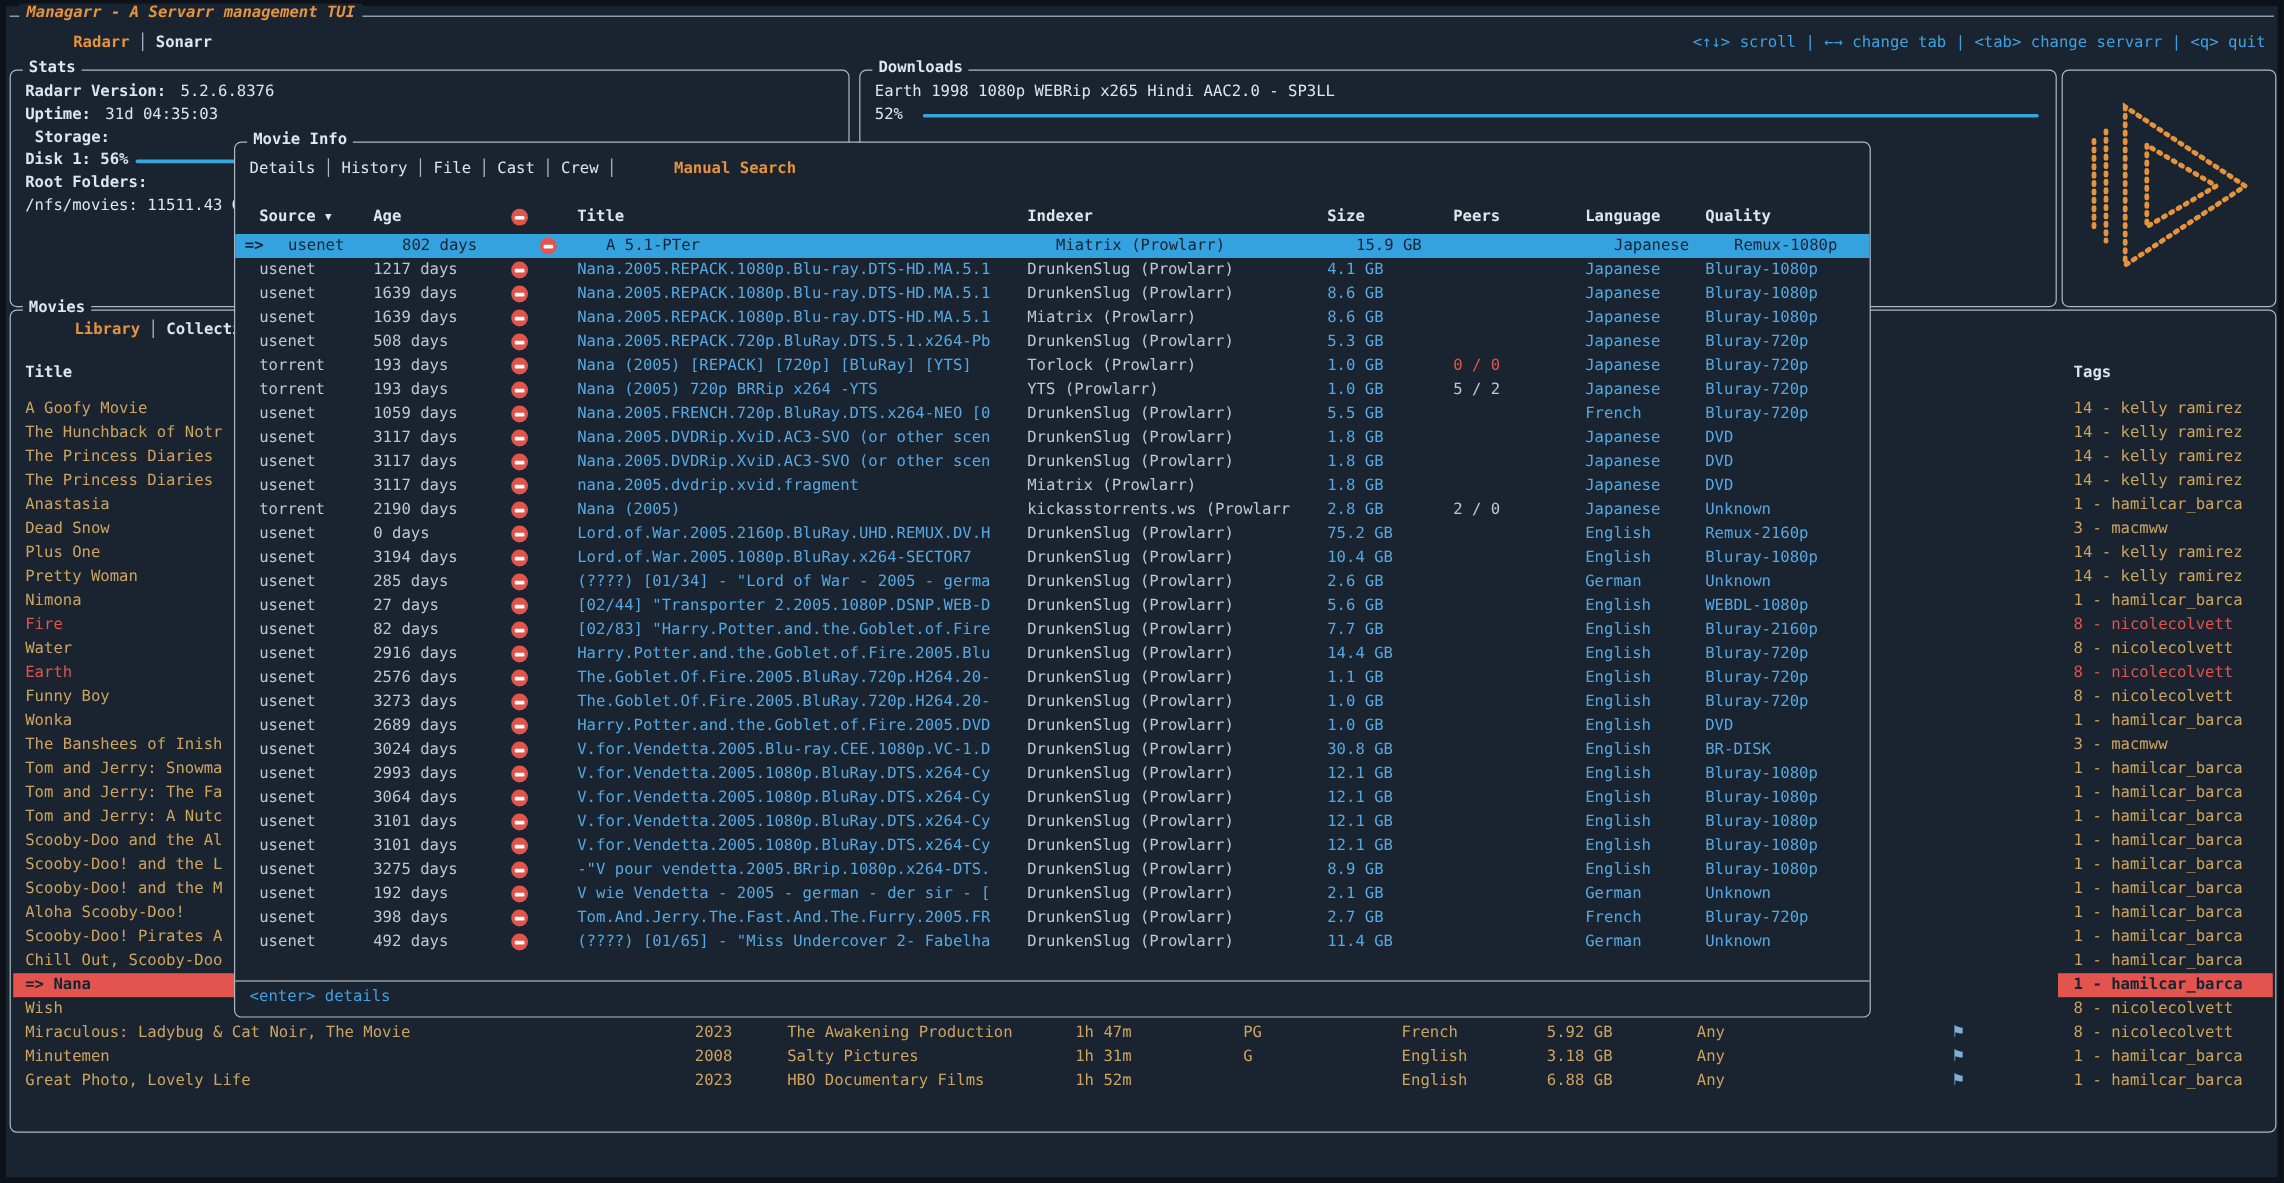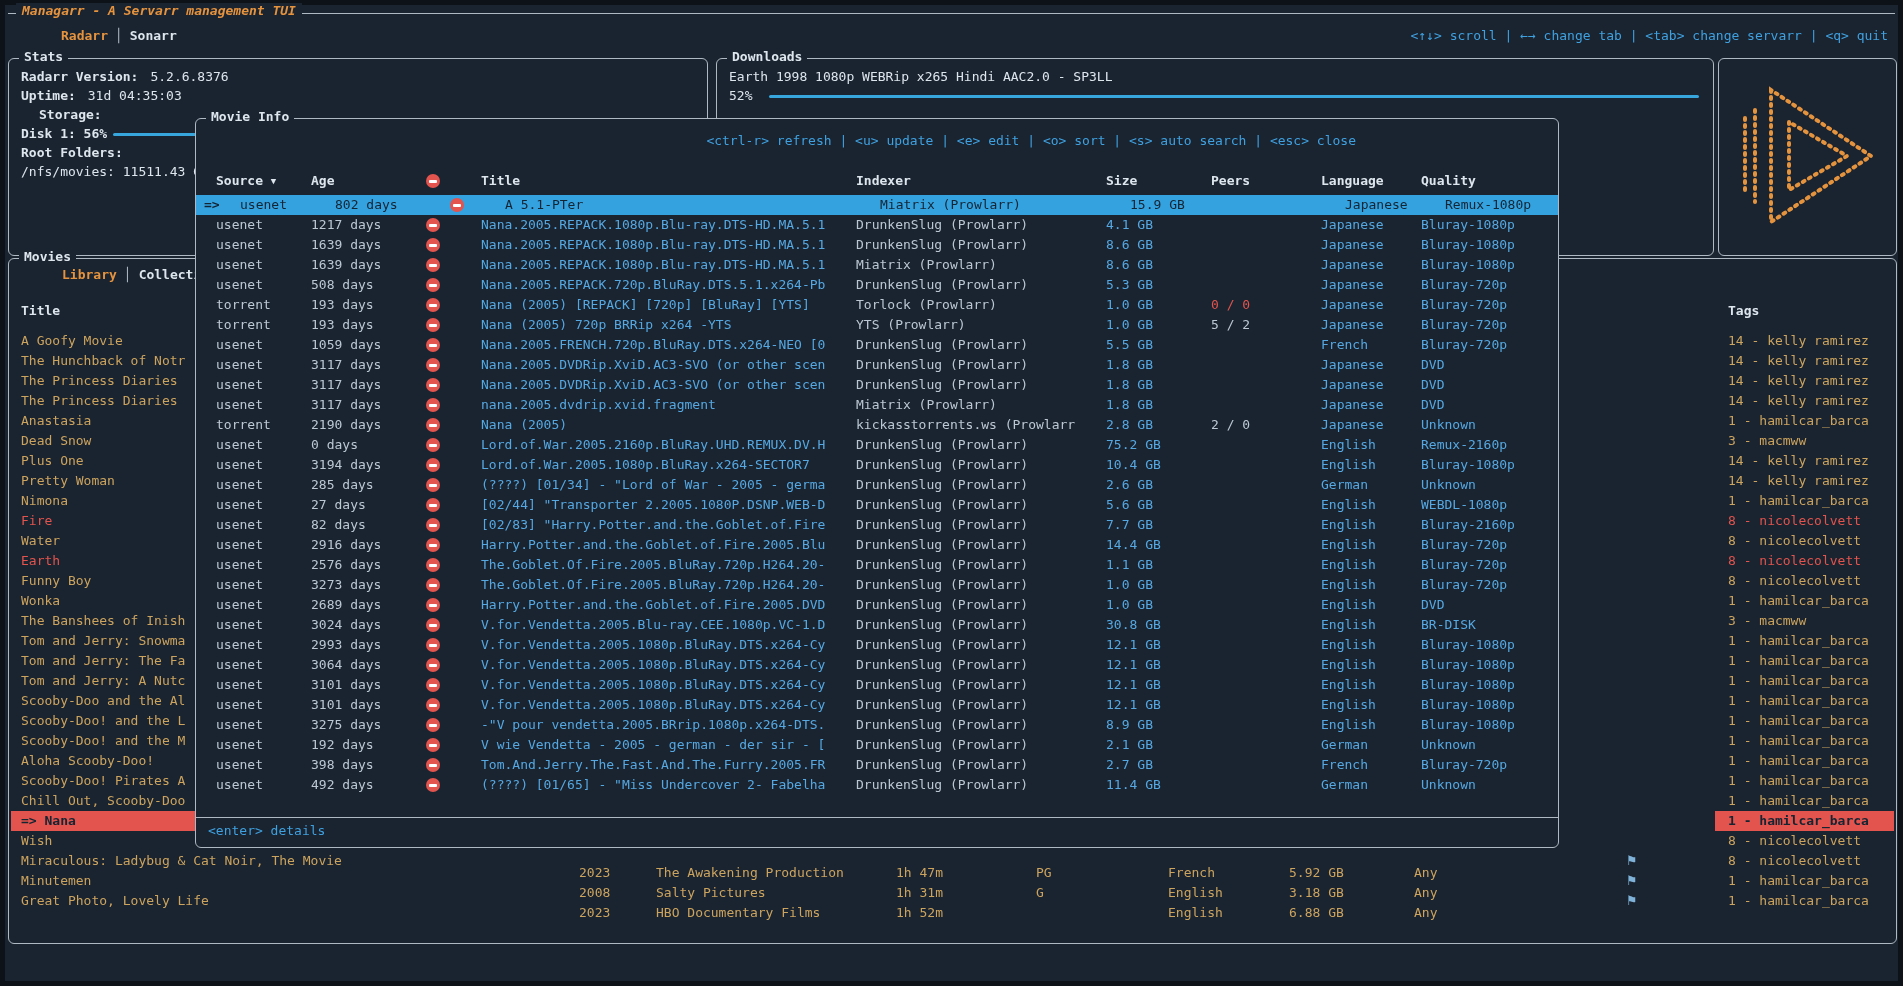--- a/index.html
+++ b/index.html
@@ -22,38 +22,38 @@
   
   .topline{position:absolute;top:13px;left:8px;right:8px;border-top:1px solid var(--c-border);}
   .app-title{position:absolute;top:3px;left:16px;background:var(--c-bg);padding:0 6px;font-style:italic;font-weight:bold;color:var(--c-orange);white-space:pre;}
   .servarr-tabs{position:absolute;top:28px;left:20px;white-space:pre;font-weight:bold;}
   .top-hints{position:absolute;top:28px;right:15px;}
 
   
   .stats-panel{left:8px;top:58px;width:698px;height:196px;}
   .downloads-panel{left:716px;top:58px;width:996px;height:196px;}
   .logo-panel{left:1718px;top:58px;width:177px;height:196px;display:flex;align-items:center;justify-content:center;}
-  .s1{top:8px;left:12px}.s2{top:27px;left:12px}.s3{top:46px;left:30px}.s4{top:65px;left:12px}.s5{top:84px;left:12px}.s6{top:103px;left:12px}
+  .s1{top:8px;left:12px}.s2{top:27px;left:12px}.s3{top:46px;left:20px}.s4{top:65px;left:12px}.s5{top:84px;left:12px}.s6{top:103px;left:12px}
   .disk-gauge{left:104px;top:74px;width:588px;}
   .d1{top:8px;left:12px}.d2{top:27px;left:12px}
   .dl-gauge{left:52px;top:36px;width:930px;}
   .stat-val{margin-left:12px;font-weight:normal;}
 
   
   .movies-panel{left:8px;top:258px;width:1887px;height:684px;}
   .lib-tabs{position:absolute;left:12px;top:6px;line-height:20px;white-space:pre;font-weight:bold;}
   .title-header{position:absolute;left:12px;top:44px;font-weight:bold;}
   .tags-header{position:absolute;left:1719px;top:44px;font-weight:bold;}
   .movie-rows{position:absolute;left:0;top:72px;right:0;height:584px;}
   .movie-row{position:absolute;left:0;right:0;height:20px;line-height:20px;white-space:pre;}
   .m-title{display:inline-block;position:relative;margin-left:12px;color:var(--c-tan);}
   .movie-row.missing .m-title{color:var(--c-red);}
   .movie-row.sel::before{content:"";position:absolute;left:2px;top:0;width:500px;height:20px;background:var(--c-red);}
   .movie-row.sel .m-title{color:var(--c-selected_fg);font-weight:bold;}
-  .m-cell{position:absolute;top:12px;color:var(--c-tan);white-space:pre;}
+  .m-cell{position:absolute;top:0;color:var(--c-tan);white-space:pre;}
   .mx-year{left:570px}.mx-studio{left:647px}.mx-runtime{left:887px}.mx-rating{left:1027px}
   .mx-language{left:1159px}.mx-size{left:1280px}.mx-avail{left:1405px}
   .m-flag{position:absolute;top:0;left:1617px;color:#7fb2d9;font-family:"DejaVu Sans",sans-serif;}
   .tag-col{position:absolute;left:1706px;top:72px;width:179px;height:584px;}
   .tag-row{position:absolute;left:0;width:100%;height:20px;line-height:20px;padding-left:13px;box-sizing:border-box;color:var(--c-tan);white-space:pre;}
   .tag-row.missing{color:var(--c-red);}
   .tag-row.sel{background:var(--c-red);color:var(--c-selected_fg);font-weight:bold;}
 
   
   .modal{left:195px;top:118px;width:1362px;height:728px;z-index:10;}
@@ -190,21 +190,21 @@
         <div class="tag-row" style="top: 500px;">8 - nicolecolvett</div>
         <div class="tag-row" style="top: 520px;">8 - nicolecolvett</div>
         <div class="tag-row" style="top: 540px;">1 - hamilcar_barca</div>
         <div class="tag-row" style="top: 560px;">1 - hamilcar_barca</div>
       </div>
   </div>
 
 
   <div class="panel modal">
     <div class="panel-title">Movie Info</div>
-    <div class="modal-hints hint">&lt;ctrl-r&gt; refresh | &lt;u&gt; update | &lt;e&gt; edit | &lt;o&gt; sort | &lt;s&gt; auto search | &lt;esc&gt; close</div>
+    <div class="modal-tabs"><span>Details</span><span class="sep">│</span><span>History</span><span class="sep">│</span><span>File</span><span class="sep">│</span><span>Cast</span><span class="sep">│</span><span>Crew</span><span class="sep">│</span><span class="orange bold">Manual Search</span></div>
 
     <div class="s-header">
       <span class="cell x-source"><span>Source</span> <span class="sort">▼</span></span>
       <span class="cell x-age">Age</span>
       <span class="cell x-icon"><span class="noentry"></span></span>
       <span class="cell x-title">Title</span>
       <span class="cell x-indexer">Indexer</span>
       <span class="cell x-size">Size</span>
       <span class="cell x-peers">Peers</span>
       <span class="cell x-language">Language</span>

